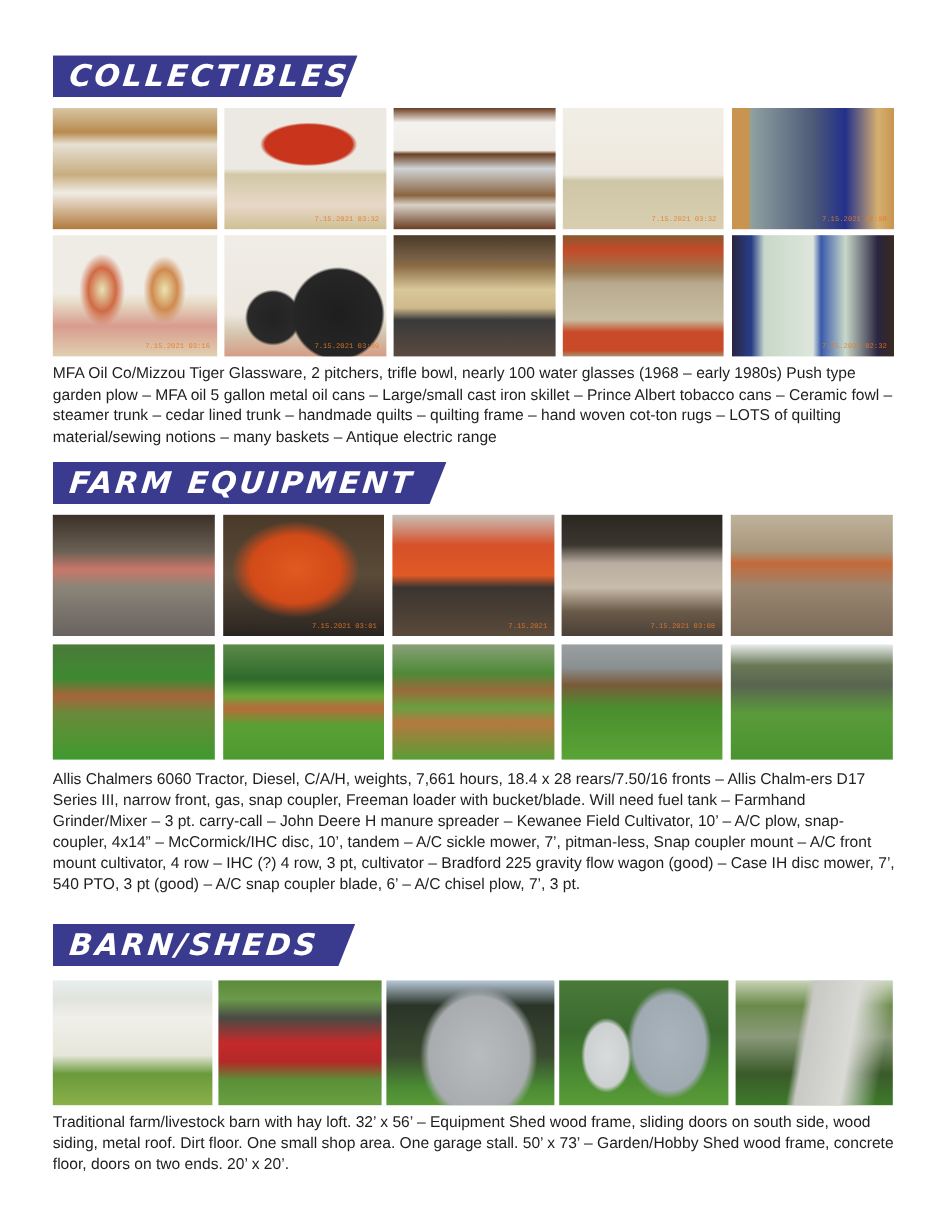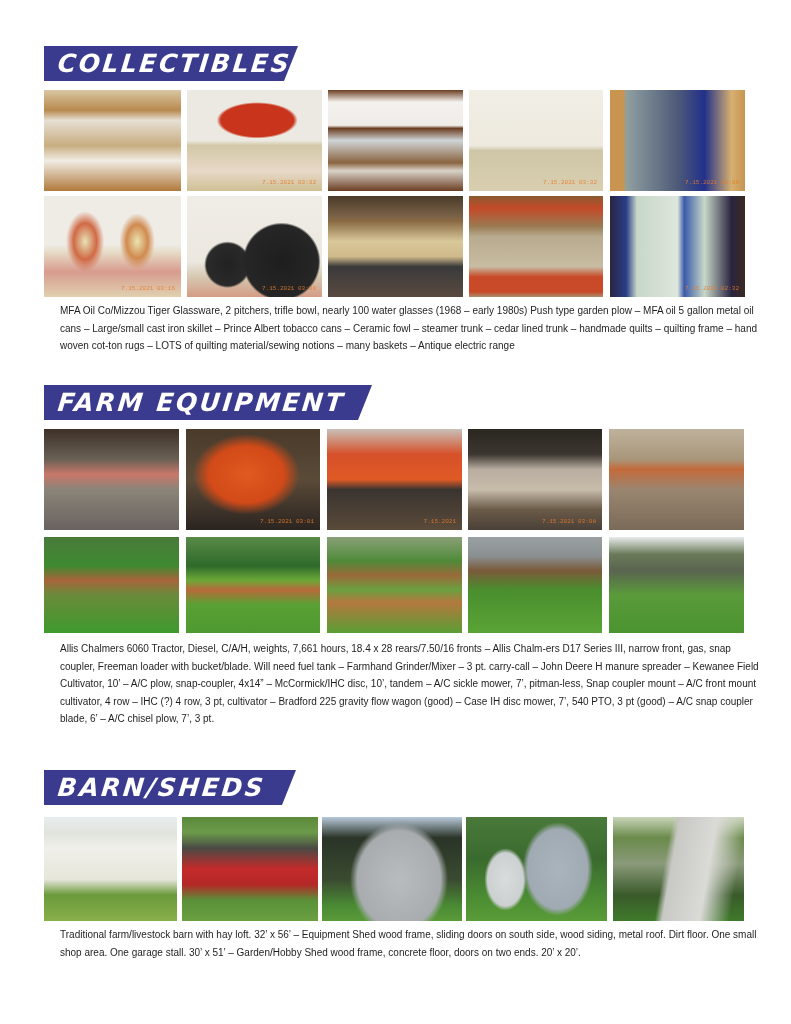--- a/index.html
+++ b/index.html
@@ -36,24 +36,24 @@
       position: absolute;
       right: 6px; bottom: 5px;
       font-family: "Liberation Mono", monospace;
       font-size: 6px;
       color: #e87a2a;
       opacity: 0.85;
     }
 
     .desc {
       position: absolute;
-      left: 60px;
+      left: 44px;
       width: 704px;
       font-family: "Liberation Sans", sans-serif;
-      font-size: 10px;
+      font-size: 13px;
       line-height: 17.6px;
       color: #1e1e1e;
       text-align: left;
     }
 
     
     .cabinet-wood { background: linear-gradient(180deg,#d8c6a4 0%, #b88a4e 20%, #e6e0d4 30%, #c8ad80 55%, #f0ece4 70%, #b07a3c 100%); }
     .red-bowl { background: radial-gradient(ellipse 30% 18% at 52% 30%, #c8351c 0%, #c8351c 90%, transparent 100%), linear-gradient(180deg,#ece9e2 0%, #ece9e2 50%, #d2c8a6 55%, #e8d8c8 80%, #cfc095 100%); }
     .milk-glass { background: linear-gradient(180deg,#6b3e22 0%, #f4f2ee 12%, #efece8 35%, #6b3e22 38%, #cfd4d6 50%, #8a6440 72%, #d8d2c8 80%, #6b3e22 100%); }
     .pitchers { background: linear-gradient(180deg,#f1eee6 0%, #ede9de 55%, #cfc6a8 60%, #d9cfb0 100%); }
@@ -141,13 +141,13 @@
 <div class="band" style="top:770px; width:252px;">
   <span>BARN/SHEDS</span>
 </div>
 
 <div class="photo white-barn" style="left:44px; top:817px; width:133px; height:104px;"></div>
 <div class="photo red-barn" style="left:182px; top:817px; width:136px; height:104px;"></div>
 <div class="photo grain-bin" style="left:322px; top:817px; width:140px; height:104px;"></div>
 <div class="photo two-bins" style="left:466px; top:817px; width:141px; height:104px;"></div>
 <div class="photo shed" style="left:613px; top:817px; width:131px; height:104px;"></div>
 
-<p class="desc" style="top:926px;">Traditional farm/livestock barn with hay loft. 32’ x 56’ – Equipment Shed wood frame,  sliding doors on south side, wood siding, metal roof. Dirt floor. One small shop area. One garage stall. 30’ x 51’ – Garden/Hobby Shed wood frame, concrete floor, doors on two ends. 20’ x 20’.</p>
+<p class="desc" style="top:926px;">Traditional farm/livestock barn with hay loft. 32’ x 56’ – Equipment Shed wood frame,  sliding doors on south side, wood siding, metal roof. Dirt floor. One small shop area. One garage stall. 50’ x 73’ – Garden/Hobby Shed wood frame, concrete floor, doors on two ends. 20’ x 20’.</p>
 
 </body></html>

